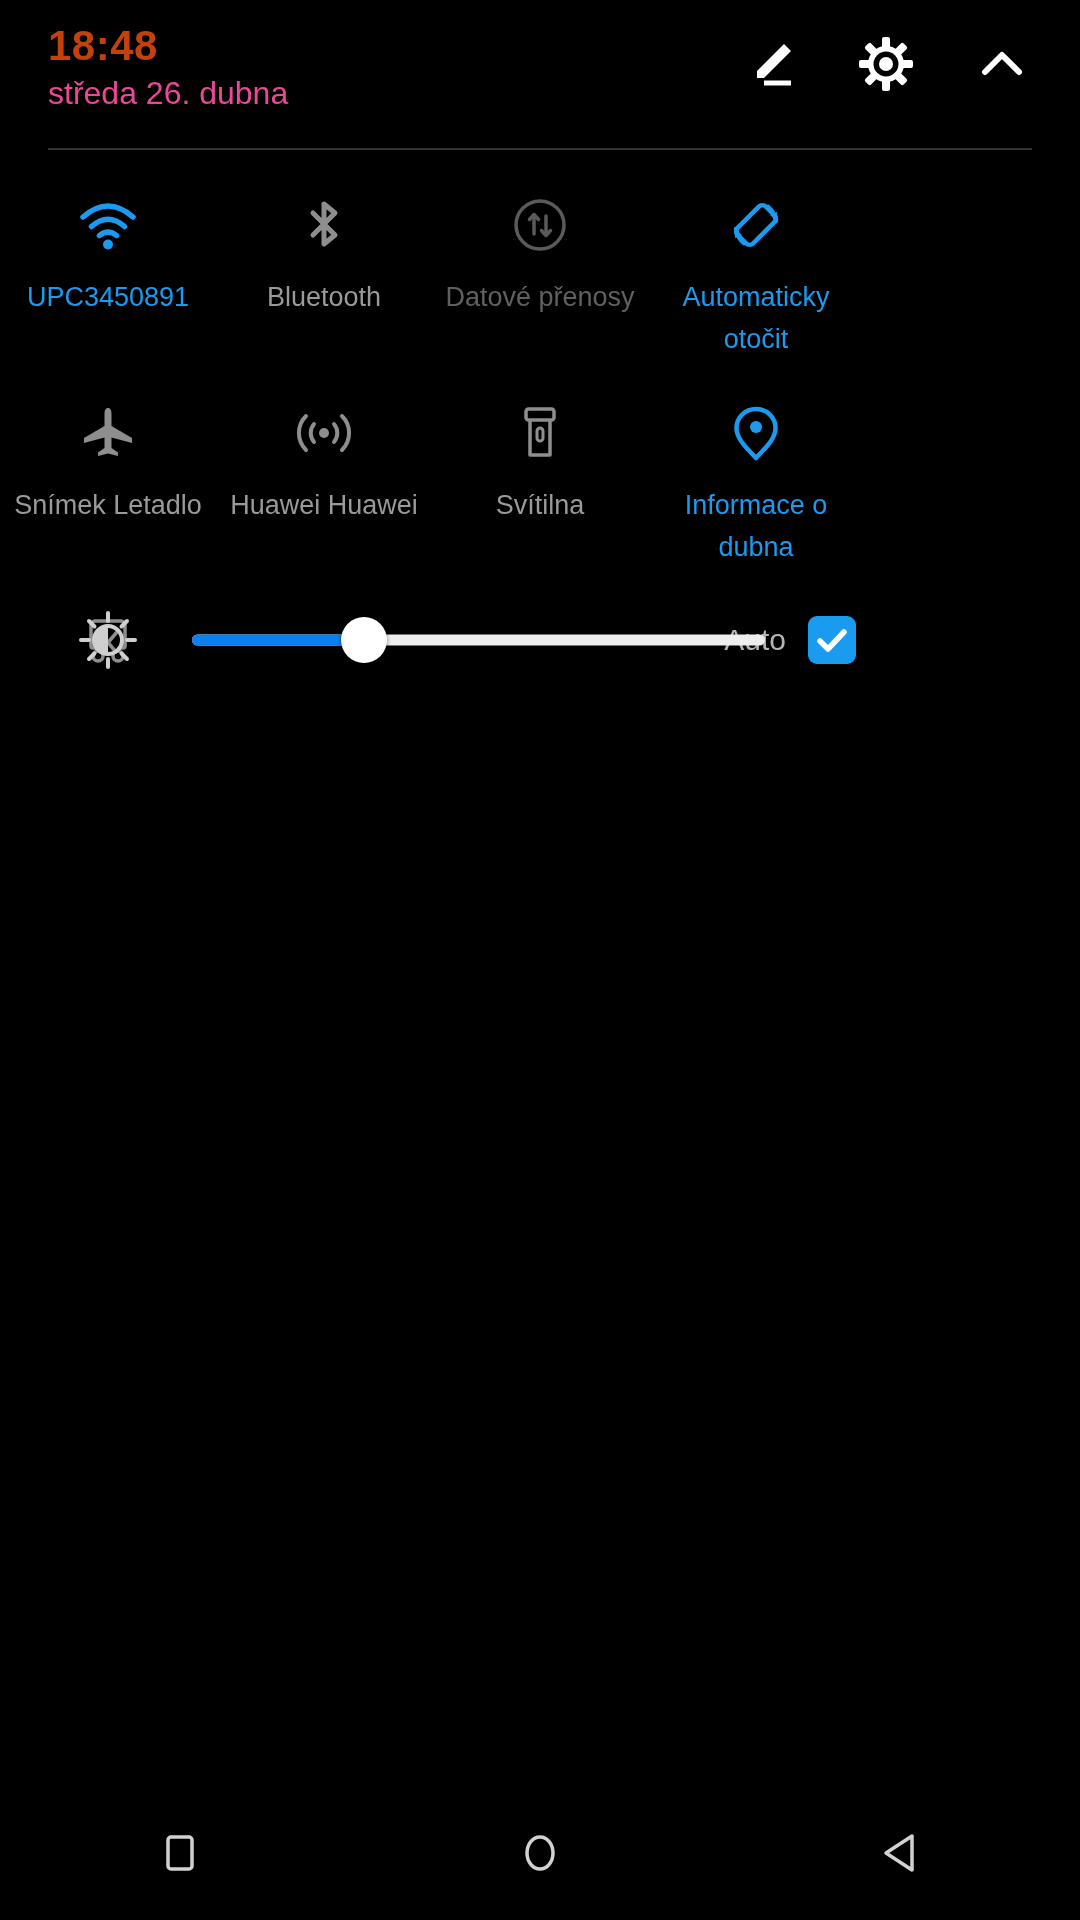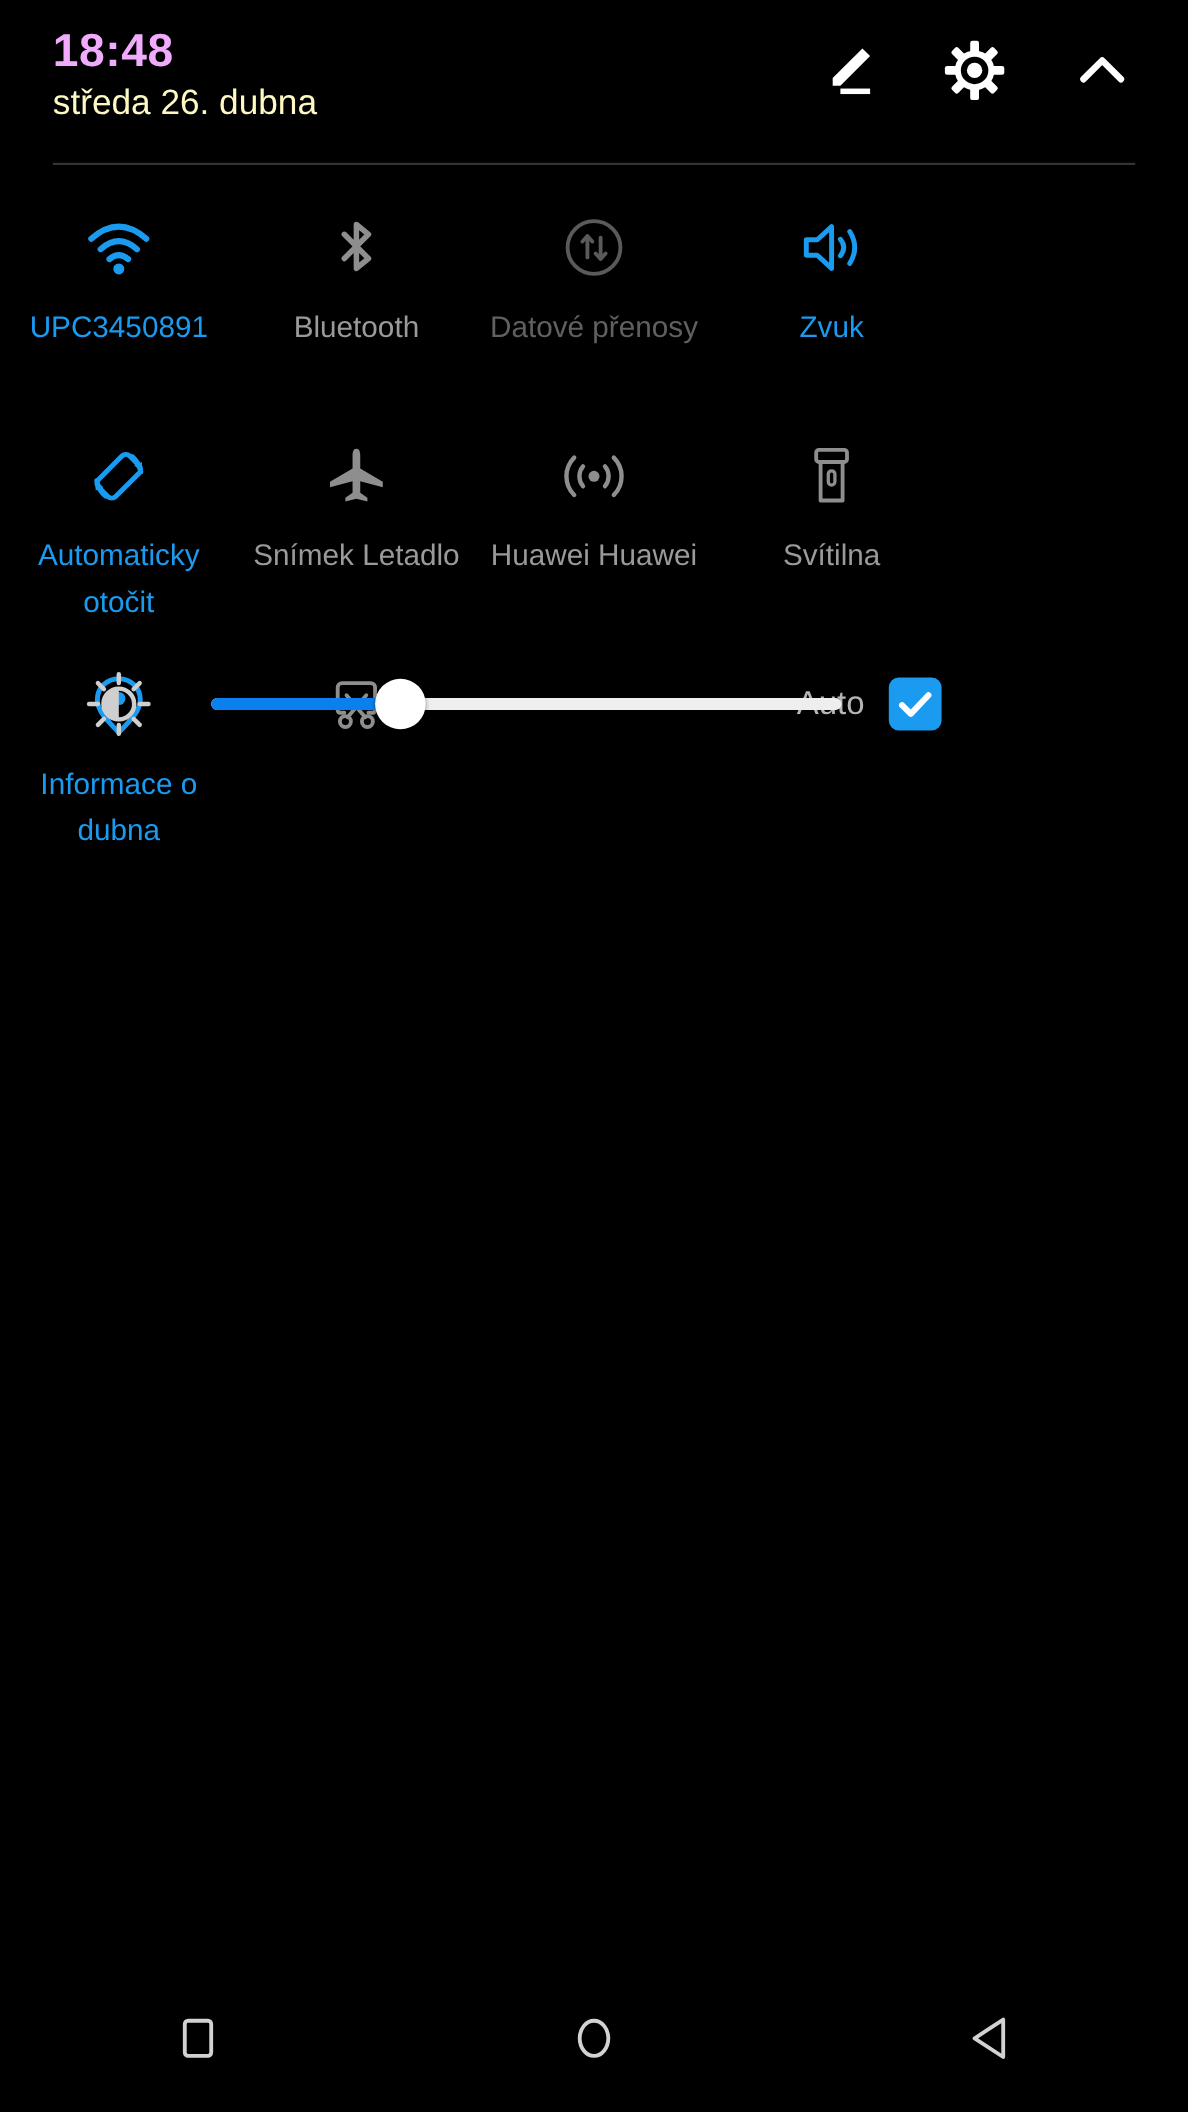--- a/index.html
+++ b/index.html
@@ -29,28 +29,28 @@
     align-items: flex-start;
     justify-content: space-between;
   }
   .clock-block {
     padding-top: 22px;
     display: flex;
     flex-direction: column;
     gap: 4px;
   }
   .clock-time {
-    color: #f0abfc;
+    color: #c2410c;
     font-size: 42px;
     font-weight: bold;
     line-height: 48px;
     letter-spacing: 0.5px;
   }
   .clock-date {
-    color: #fef9c3;
+    color: #ec4899;
     font-size: 32px;
     font-weight: normal;
     line-height: 38px;
   }
   .header-actions {
     padding-top: 34px;
     display: flex;
     align-items: center;
     gap: 56px;
   }
@@ -278,32 +278,20 @@
           <path d="M27 42 L27 23"></path>
           <path d="M22.5 27.5 L27 22.5 L31.5 27.5"></path>
           <path d="M39 24 L39 43"></path>
           <path d="M34.5 38.5 L39 43.5 L43.5 38.5"></path>
         </g>
       </svg>
     </span>
     <span class="tile-label">Datové přenosy</span>
   </div>
 
-  <div class="tile state-on">
-    <span class="tile-icon">
-      <svg viewBox="0 0 66 66" width="66" height="66">
-        <path d="M10 26 L20 26 L33 14 L33 52 L20 40 L10 40 Z" fill="none" stroke="#1a9bf0" stroke-width="4.5" stroke-linejoin="round"></path>
-        <g fill="none" stroke="#1a9bf0" stroke-width="4.5" stroke-linecap="round">
-          <path d="M41 25.5 Q47 33 41 40.5"></path>
-          <path d="M49.5 18.5 Q58.5 33 49.5 47.5"></path>
-        </g>
-      </svg>
-    </span>
-    <span class="tile-label">Zvuk</span>
-  </div>
 
   <div class="tile state-on">
     <span class="tile-icon">
       <svg viewBox="0 0 66 66" width="66" height="66">
         <rect x="22" y="13" width="22" height="40" rx="5" fill="none" stroke="#1a9bf0" stroke-width="4.5" transform="rotate(45 33 33)"></rect>
         <g fill="none" stroke="#1a9bf0" stroke-width="4.5" stroke-linecap="round">
           <path d="M45 15 A24 24 0 0 1 53 29"></path>
           <path d="M21 51 A24 24 0 0 1 13 37"></path>
         </g>
         <path d="M47 23 L54.5 30 L54 20 Z" fill="#1a9bf0"></path>

